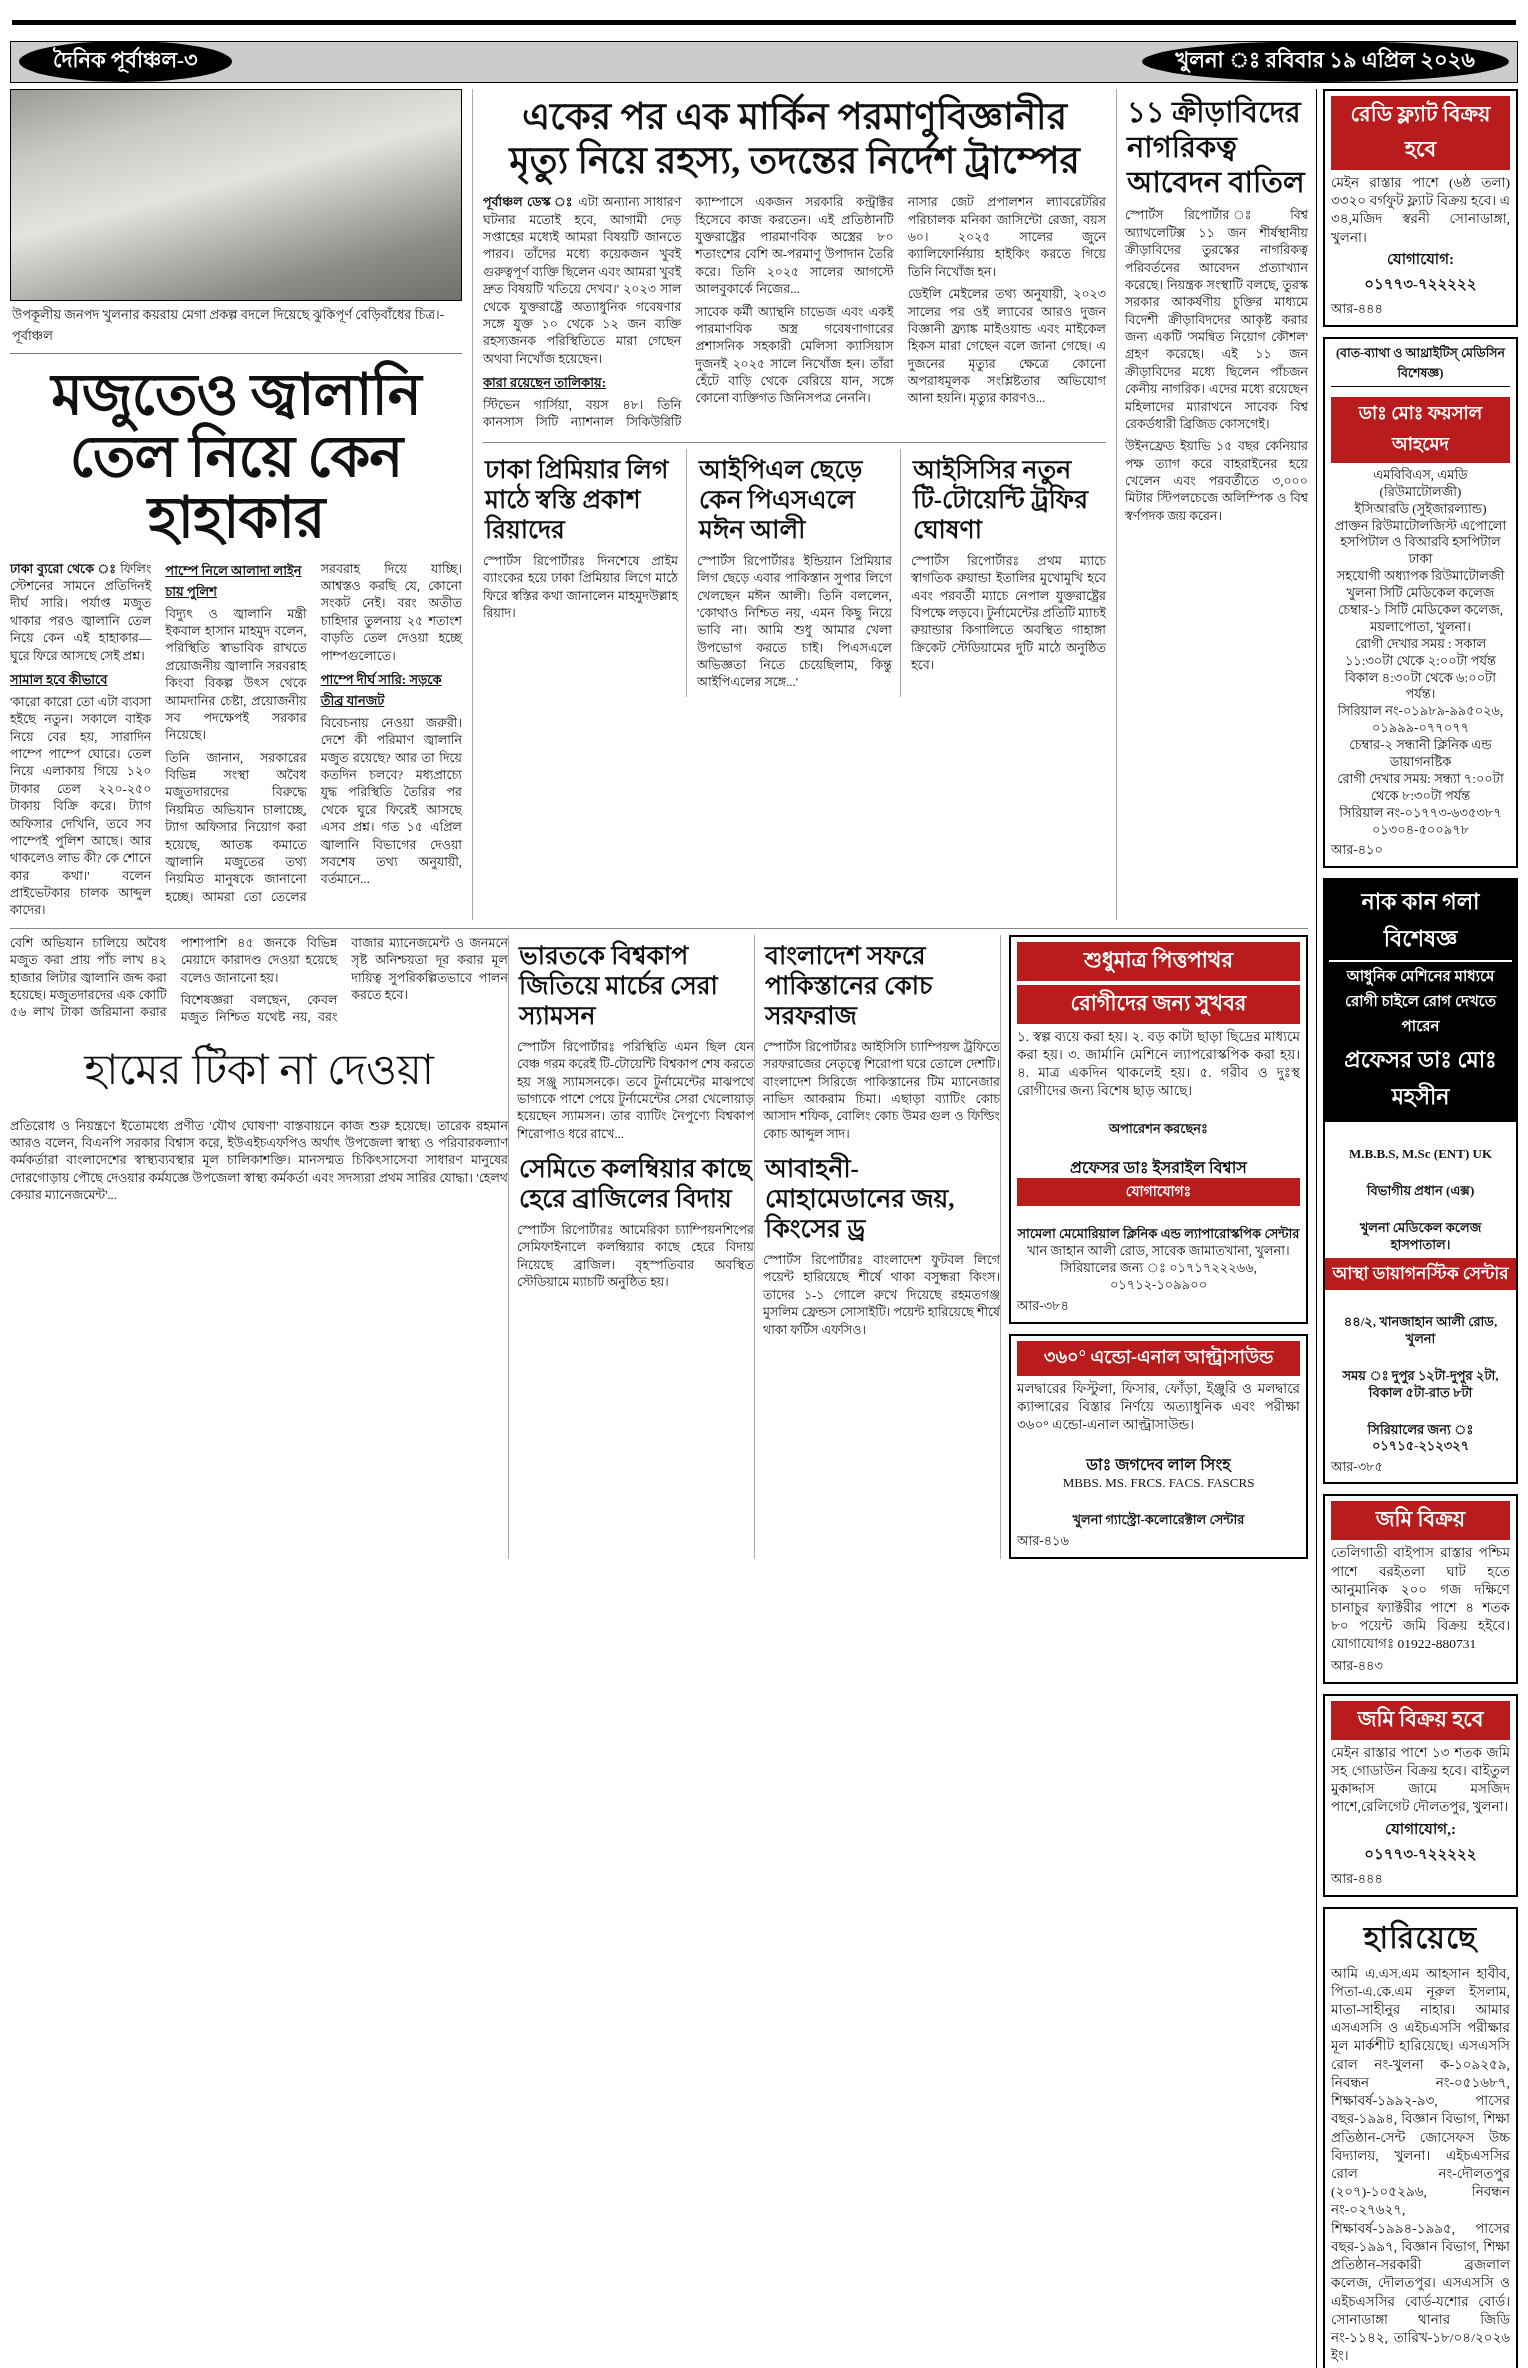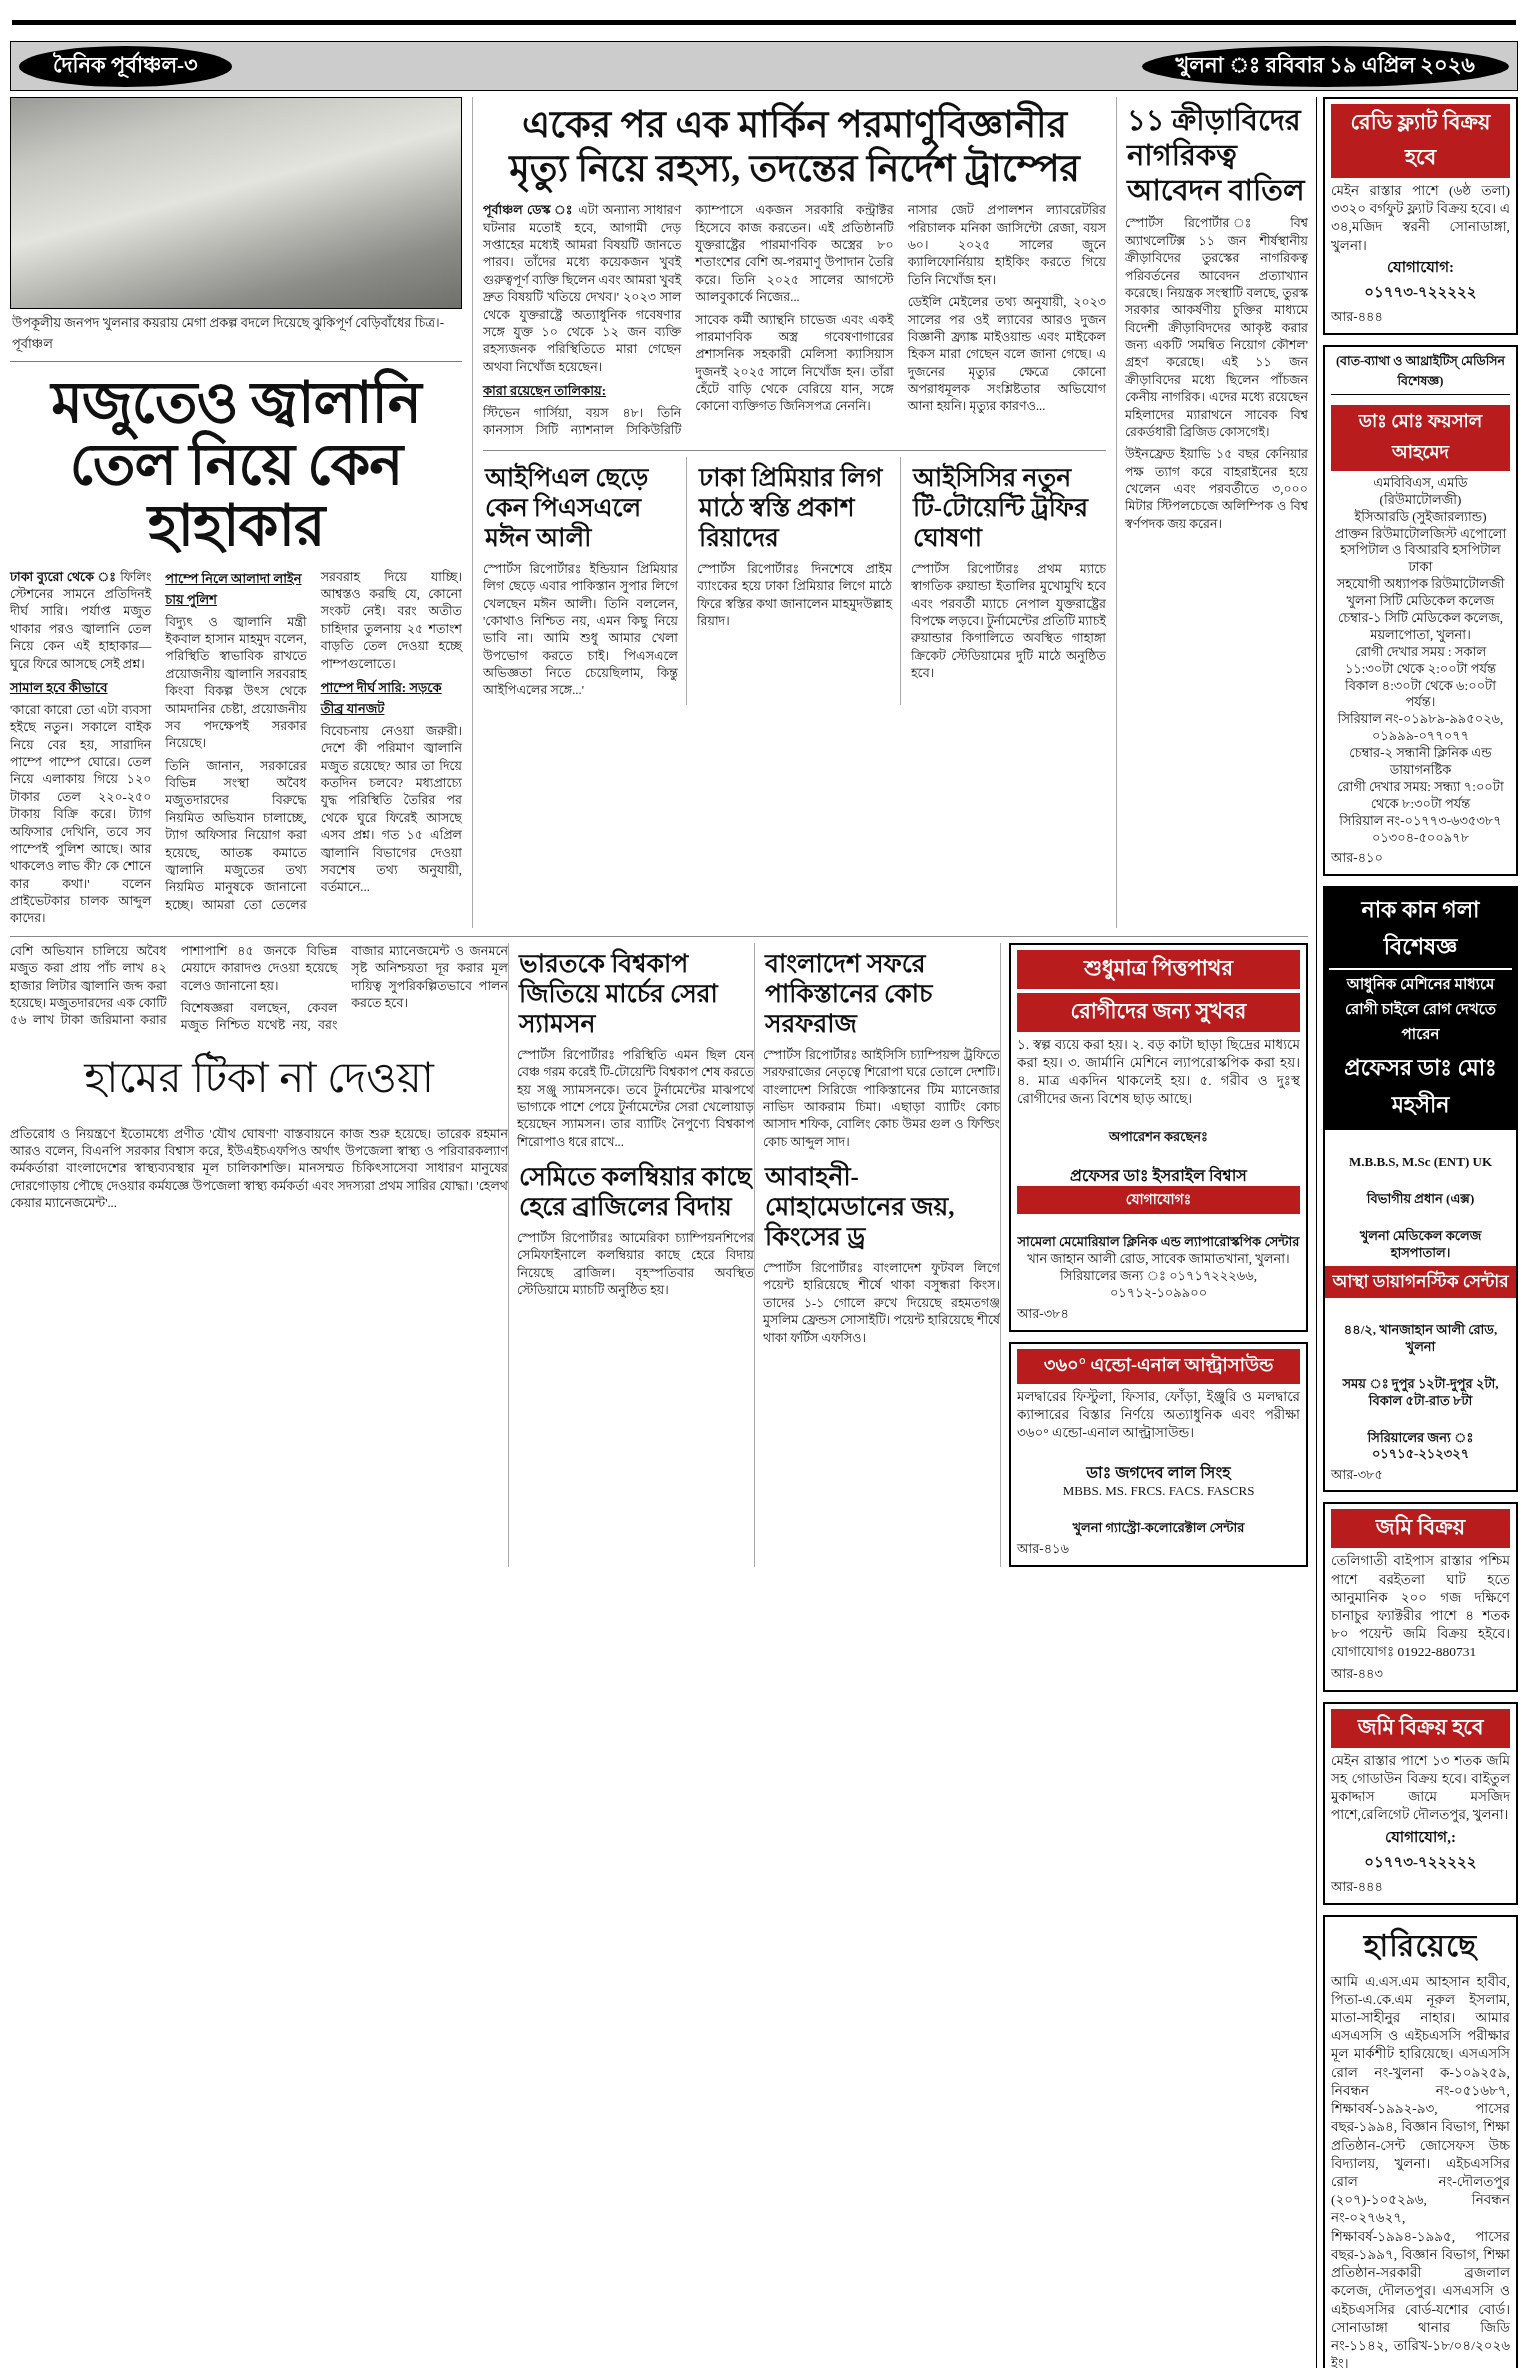--- a/index.html
+++ b/index.html
@@ -1,20 +1,20 @@
 <!DOCTYPE html>
 <html lang="bn"><head>
 <meta charset="utf-8">
 <style>
   * { box-sizing: border-box; margin:0; padding:0; }
   body { background:#e8e8e4; font-family:"Liberation Serif", serif; color:#111; }
   .page { width:1528px; min-height:2368px; margin:0 auto; background:#fff; padding:6px 10px 10px; position:relative; }
   .top-rule { height:5px; background:#000; margin:14px 2px 16px; }
 
-  .masthead { background:#ccc; border:1px solid #000; height:50px; display:flex; align-items:center; justify-content:space-between; padding:0 8px; margin-bottom:6px; }
+  .masthead { background:#ccc; border:1px solid #000; height:42px; display:flex; align-items:flex-end; justify-content:space-between; padding:0 8px; margin-bottom:6px; }
   .badge { background:#000; color:#fff; font-weight:bold; font-size:21px; padding:3px 34px; border-radius:50% / 50%; white-space:nowrap; }
 
   .body-wrap { display:flex; gap:8px; }
   .main-col { flex:1; min-width:0; }
   .classifieds { width:202px; flex:0 0 202px; border-left:1px solid #000; padding-left:6px; display:flex; flex-direction:column; gap:10px; }
 
   .row1 { display:flex; gap:10px; }
   .lead-left { width:452px; flex:0 0 452px; }
   .nuke-col { flex:1; min-width:0; border-left:1px solid #aaa; padding-left:10px; }
   .athlete-col { width:192px; flex:0 0 192px; border-left:1px solid #aaa; padding-left:8px; }
@@ -89,26 +89,26 @@
             <p><span class="dateline">পূর্বাঞ্চল ডেস্ক ঃ</span> <span>এটা অন্যান্য সাধারণ ঘটনার মতোই হবে, আগামী দেড় সপ্তাহের মধ্যেই আমরা বিষয়টি জানতে পারব। তাঁদের মধ্যে কয়েকজন খুবই গুরুত্বপূর্ণ ব্যক্তি ছিলেন এবং আমরা খুবই দ্রুত বিষয়টি খতিয়ে দেখব।' ২০২৩ সাল থেকে যুক্তরাষ্ট্রে অত্যাধুনিক গবেষণার সঙ্গে যুক্ত ১০ থেকে ১২ জন ব্যক্তি রহস্যজনক পরিস্থিতিতে মারা গেছেন অথবা নিখোঁজ হয়েছেন।</span></p>
             <h4>কারা রয়েছেন তালিকায়:</h4>
             <p>স্টিভেন গার্সিয়া, বয়স ৪৮। তিনি কানসাস সিটি ন্যাশনাল সিকিউরিটি ক্যাম্পাসে একজন সরকারি কন্ট্রাক্টর হিসেবে কাজ করতেন। এই প্রতিষ্ঠানটি যুক্তরাষ্ট্রের পারমাণবিক অস্ত্রের ৮০ শতাংশের বেশি অ-পরমাণু উপাদান তৈরি করে। তিনি ২০২৫ সালের আগস্টে আলবুকার্কে নিজের...</p>
             <p>সাবেক কর্মী অ্যান্থনি চাভেজ এবং একই পারমাণবিক অস্ত্র গবেষণাগারের প্রশাসনিক সহকারী মেলিসা ক্যাসিয়াস দুজনই ২০২৫ সালে নিখোঁজ হন। তাঁরা হেঁটে বাড়ি থেকে বেরিয়ে যান, সঙ্গে কোনো ব্যক্তিগত জিনিসপত্র নেননি।</p>
             <p>নাসার জেট প্রপালশন ল্যাবরেটরির পরিচালক মনিকা জাসিন্টো রেজা, বয়স ৬০। ২০২৫ সালের জুনে ক্যালিফোর্নিয়ায় হাইকিং করতে গিয়ে তিনি নিখোঁজ হন।</p>
             <p>ডেইলি মেইলের তথ্য অনুযায়ী, ২০২৩ সালের পর ওই ল্যাবের আরও দুজন বিজ্ঞানী ফ্র্যাঙ্ক মাইওয়ান্ড এবং মাইকেল হিকস মারা গেছেন বলে জানা গেছে। এ দুজনের মৃত্যুর ক্ষেত্রে কোনো অপরাধমূলক সংশ্লিষ্টতার অভিযোগ আনা হয়নি। মৃত্যুর কারণও...</p>
           </div>
 
           <div class="row1" style="margin-top:10px; border-top:1px solid #888; padding-top:6px;">
             <article style="flex:1; border-right:1px solid #aaa; padding-right:8px;">
+              <h2 class="art-headline">ঢাকা প্রিমিয়ার লিগ মাঠে স্বস্তি প্রকাশ রিয়াদের</h2>
+              <p>স্পোর্টস রিপোর্টারঃ দিনশেষে প্রাইম ব্যাংকের হয়ে ঢাকা প্রিমিয়ার লিগে মাঠে ফিরে স্বস্তির কথা জানালেন মাহমুদউল্লাহ রিয়াদ।</p>
+            </article>
+            <article style="flex:1; border-right:1px solid #aaa; padding-right:8px;">
               <h2 class="art-headline">আইপিএল ছেড়ে কেন পিএসএলে মঈন আলী</h2>
               <p>স্পোর্টস রিপোর্টারঃ ইন্ডিয়ান প্রিমিয়ার লিগ ছেড়ে এবার পাকিস্তান সুপার লিগে খেলছেন মঈন আলী। তিনি বললেন, 'কোথাও নিশ্চিত নয়, এমন কিছু নিয়ে ভাবি না। আমি শুধু আমার খেলা উপভোগ করতে চাই। পিএসএলে অভিজ্ঞতা নিতে চেয়েছিলাম, কিন্তু আইপিএলের সঙ্গে...'</p>
-            </article>
-            <article style="flex:1; border-right:1px solid #aaa; padding-right:8px;">
-              <h2 class="art-headline">ঢাকা প্রিমিয়ার লিগ মাঠে স্বস্তি প্রকাশ রিয়াদের</h2>
-              <p>স্পোর্টস রিপোর্টারঃ দিনশেষে প্রাইম ব্যাংকের হয়ে ঢাকা প্রিমিয়ার লিগে মাঠে ফিরে স্বস্তির কথা জানালেন মাহমুদউল্লাহ রিয়াদ।</p>
             </article>
             <article style="flex:1;">
               <h2 class="art-headline">আইসিসির নতুন টি-টোয়েন্টি ট্রফির ঘোষণা</h2>
               <p>স্পোর্টস রিপোর্টারঃ প্রথম ম্যাচে স্বাগতিক রুয়ান্ডা ইতালির মুখোমুখি হবে এবং পরবর্তী ম্যাচে নেপাল যুক্তরাষ্ট্রের বিপক্ষে লড়বে। টুর্নামেন্টের প্রতিটি ম্যাচই রুয়ান্ডার কিগালিতে অবস্থিত গাহাঙ্গা ক্রিকেট স্টেডিয়ামের দুটি মাঠে অনুষ্ঠিত হবে।</p>
             </article>
           </div>
         </div>
 
         <div class="athlete-col bodytext">
           <h2 class="art-headline big">১১ ক্রীড়াবিদের নাগরিকত্ব আবেদন বাতিল</h2>

